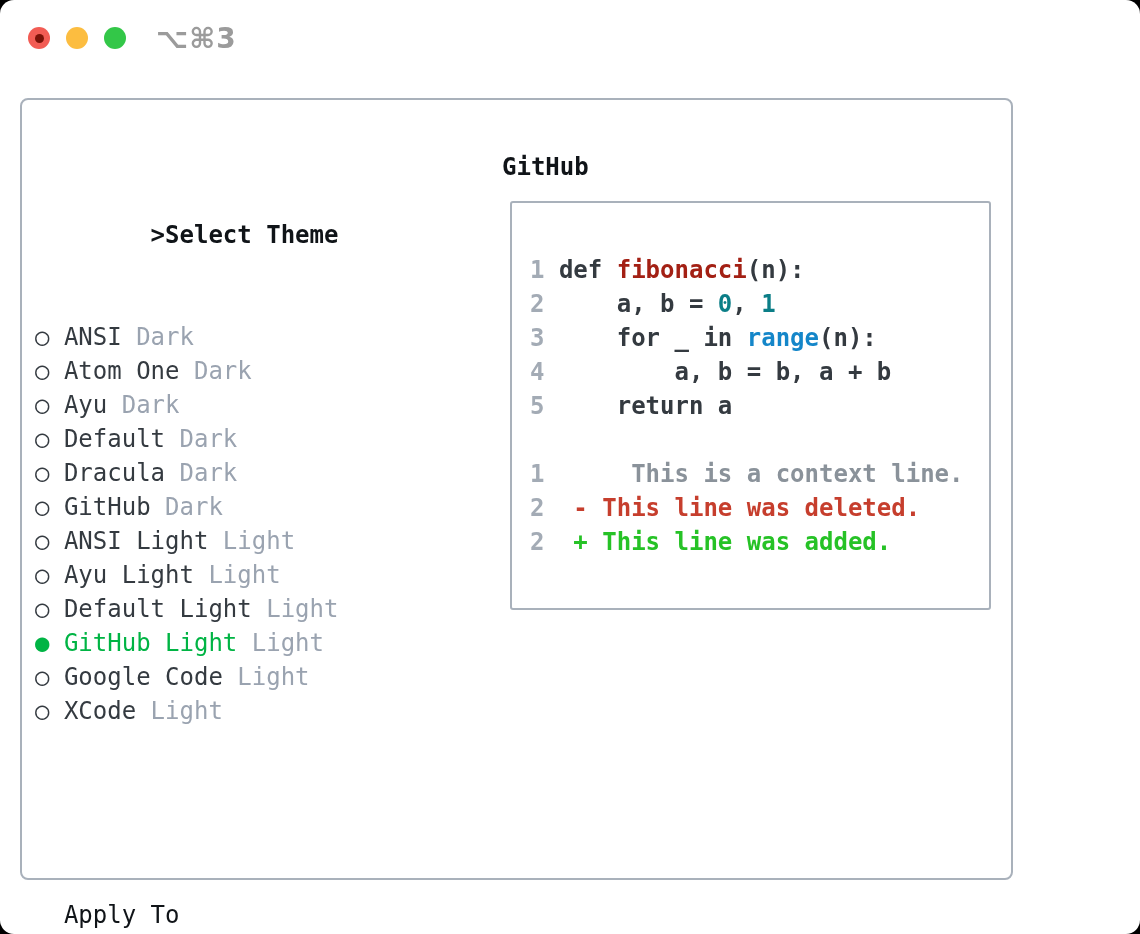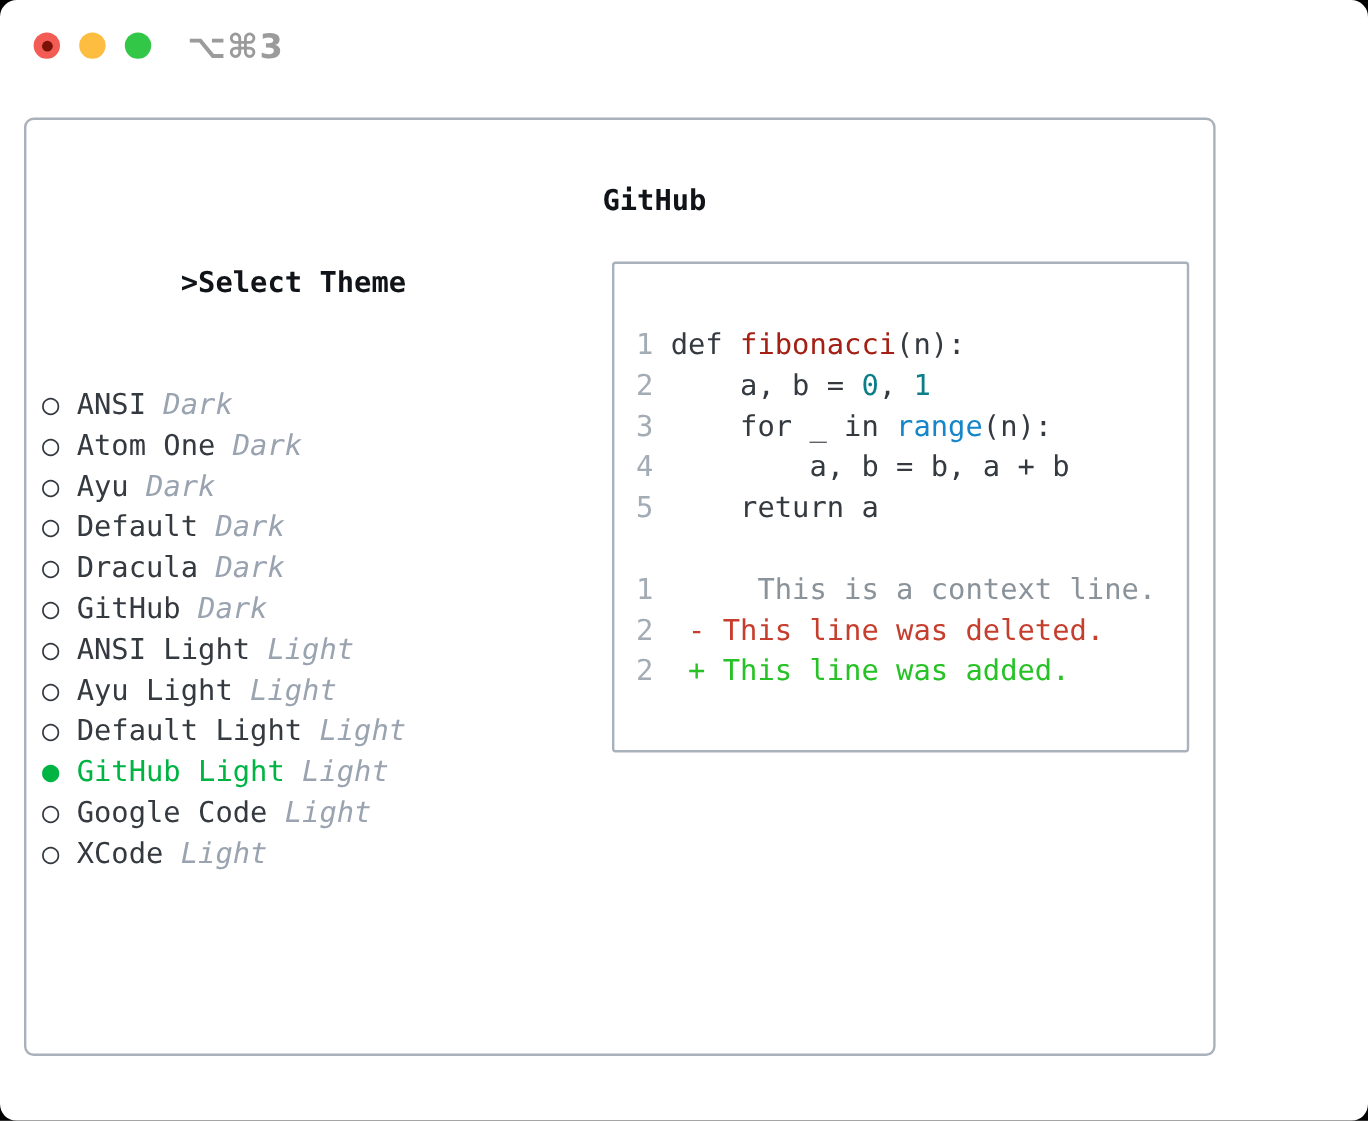--- a/index.html
+++ b/index.html
@@ -35,31 +35,31 @@
     border:2px solid var(--border);border-radius:8px;background:#fff;
   }
   .col-left{
     position:absolute;left:13px;top:50px;
     font-size:24px;line-height:34px;white-space:pre;color:var(--text-dark);
   }
   .row{height:34px;white-space:pre;}
   .row .pfx{display:inline-block;width:2ch;}
   .row-header{font-weight:bold;color:var(--heading-black);text-align:right;}
   .row-subheader{color:var(--heading-black);}
-  .variant{color:var(--gray-label);font-style:italic;}
+  .variant{color:var(--gray-label);}
   .row.selected .pfx,.row.selected .nm{color:var(--selected-green);}
   .gap{height:34px;}
   
   .preview-heading{
     position:absolute;left:480px;top:50px;height:34px;line-height:34px;
     font-size:24px;font-weight:bold;color:var(--heading-black);
   }
   .preview-box{
-    position:absolute;left:488px;top:118px;width:477px;height:405px;
-    border:2px solid var(--border);border-radius:3px;background:#fff;
+    position:absolute;left:488px;top:101px;width:477px;height:405px;
+    border:2px solid var(--border);border-radius:3px;background:#fff;font-weight:bold;
   }
   .code{
     position:absolute;left:18px;top:50px;
     font-size:24px;line-height:34px;white-space:pre;
   }
   .code .line{height:34px;white-space:pre;}
   .c-num{color:var(--line-number);}
   .c-code{color:var(--text-dark);}
   .c-fn{color:var(--function-red);}
   .c-lit{color:var(--literal-teal);}
@@ -80,20 +80,21 @@
     <div class="light light-min"></div>
     <div class="light light-zoom"></div>
     <div class="win-title">⌥⌘3</div>
   </div>
 
   <div class="panel">
     <div class="col-left">
       <div class="row row-header"><span class="pfx">&gt;</span><span>Select Theme</span></div>
       <div id="theme-list"><div class="row"><span class="pfx">○</span><span class="nm">ANSI</span><span class="variant"> Dark</span></div><div class="row"><span class="pfx">○</span><span class="nm">Atom One</span><span class="variant"> Dark</span></div><div class="row"><span class="pfx">○</span><span class="nm">Ayu</span><span class="variant"> Dark</span></div><div class="row"><span class="pfx">○</span><span class="nm">Default</span><span class="variant"> Dark</span></div><div class="row"><span class="pfx">○</span><span class="nm">Dracula</span><span class="variant"> Dark</span></div><div class="row"><span class="pfx">○</span><span class="nm">GitHub</span><span class="variant"> Dark</span></div><div class="row"><span class="pfx">○</span><span class="nm">ANSI Light</span><span class="variant"> Light</span></div><div class="row"><span class="pfx">○</span><span class="nm">Ayu Light</span><span class="variant"> Light</span></div><div class="row"><span class="pfx">○</span><span class="nm">Default Light</span><span class="variant"> Light</span></div><div class="row selected"><span class="pfx">●</span><span class="nm">GitHub Light</span><span class="variant"> Light</span></div><div class="row"><span class="pfx">○</span><span class="nm">Google Code</span><span class="variant"> Light</span></div><div class="row"><span class="pfx">○</span><span class="nm">XCode</span><span class="variant"> Light</span></div></div>
       <div class="gap"></div>
+      <div class="row row-subheader"><span class="pfx"></span><span>Apply To</span></div>
       
       
       
     </div>
 
     <div class="preview-heading">GitHub</div>
     <div class="preview-box">
       <div class="code" id="code-block"><div class="line"><span class="c-num">1 </span><span class="c-code">def </span><span class="c-fn">fibonacci</span><span class="c-code">(n):</span></div><div class="line"><span class="c-num">2</span><span class="c-code">     a, b = </span><span class="c-lit">0</span><span class="c-code">, </span><span class="c-lit">1</span></div><div class="line"><span class="c-num">3</span><span class="c-code">     for _ in </span><span class="c-builtin">range</span><span class="c-code">(n):</span></div><div class="line"><span class="c-num">4</span><span class="c-code">         a, b = b, a + b</span></div><div class="line"><span class="c-num">5</span><span class="c-code">     return a</span></div><div class="line"></div><div class="line"><span class="c-num">1</span><span class="c-ctx">      This is a context line.</span></div><div class="line"><span class="c-num">2</span><span class="c-code">  </span><span class="c-del">- This line was deleted.</span></div><div class="line"><span class="c-num">2</span><span class="c-code">  </span><span class="c-add">+ This line was added.</span></div></div>
     </div>
   </div>

